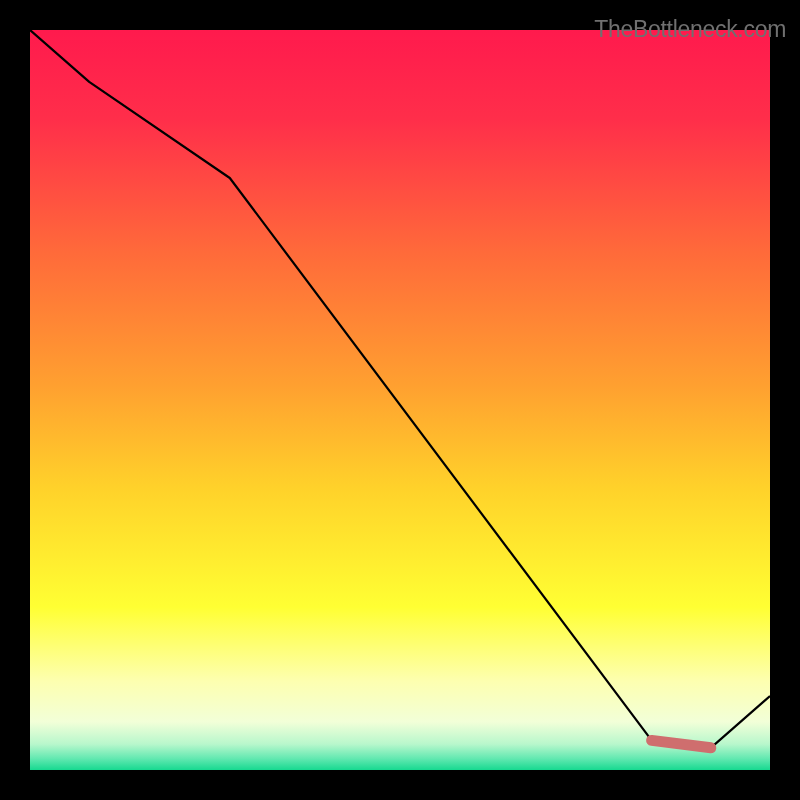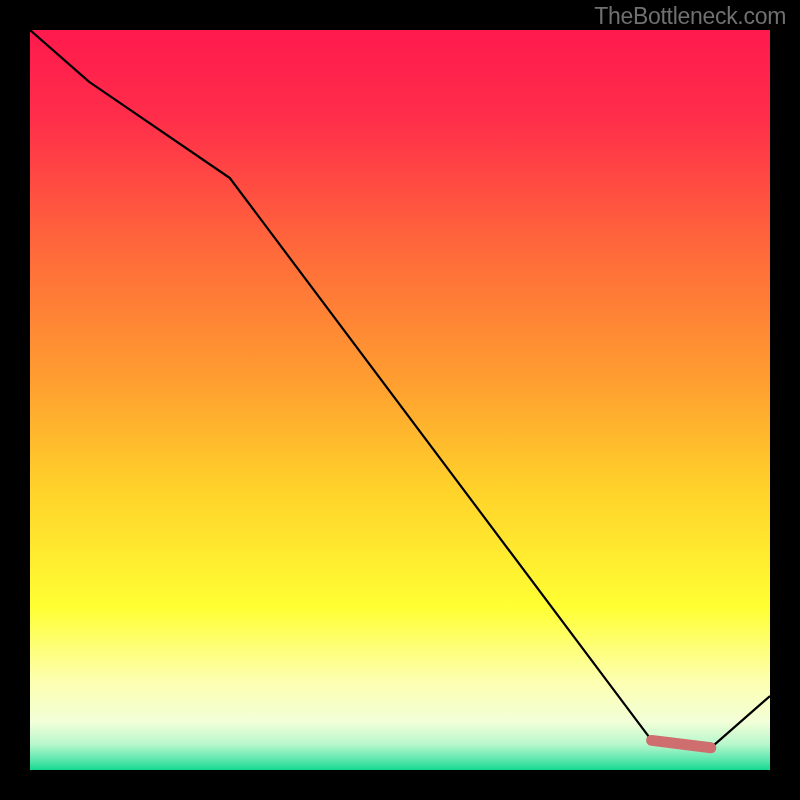--- a/index.html
+++ b/index.html
@@ -12,21 +12,21 @@
     overflow: hidden;
   }
   .frame {
     position: relative;
     width: 800px;
     height: 800px;
     background: #000;
   }
   .watermark {
     position: absolute;
-    top: 3px;
+    top: 16px;
     right: 14px;
     color: #707070;
     font-size: 23px;
     font-weight: 500;
     letter-spacing: -0.3px;
     z-index: 10;
   }
   .plot {
     position: absolute;
     left: 30px;

